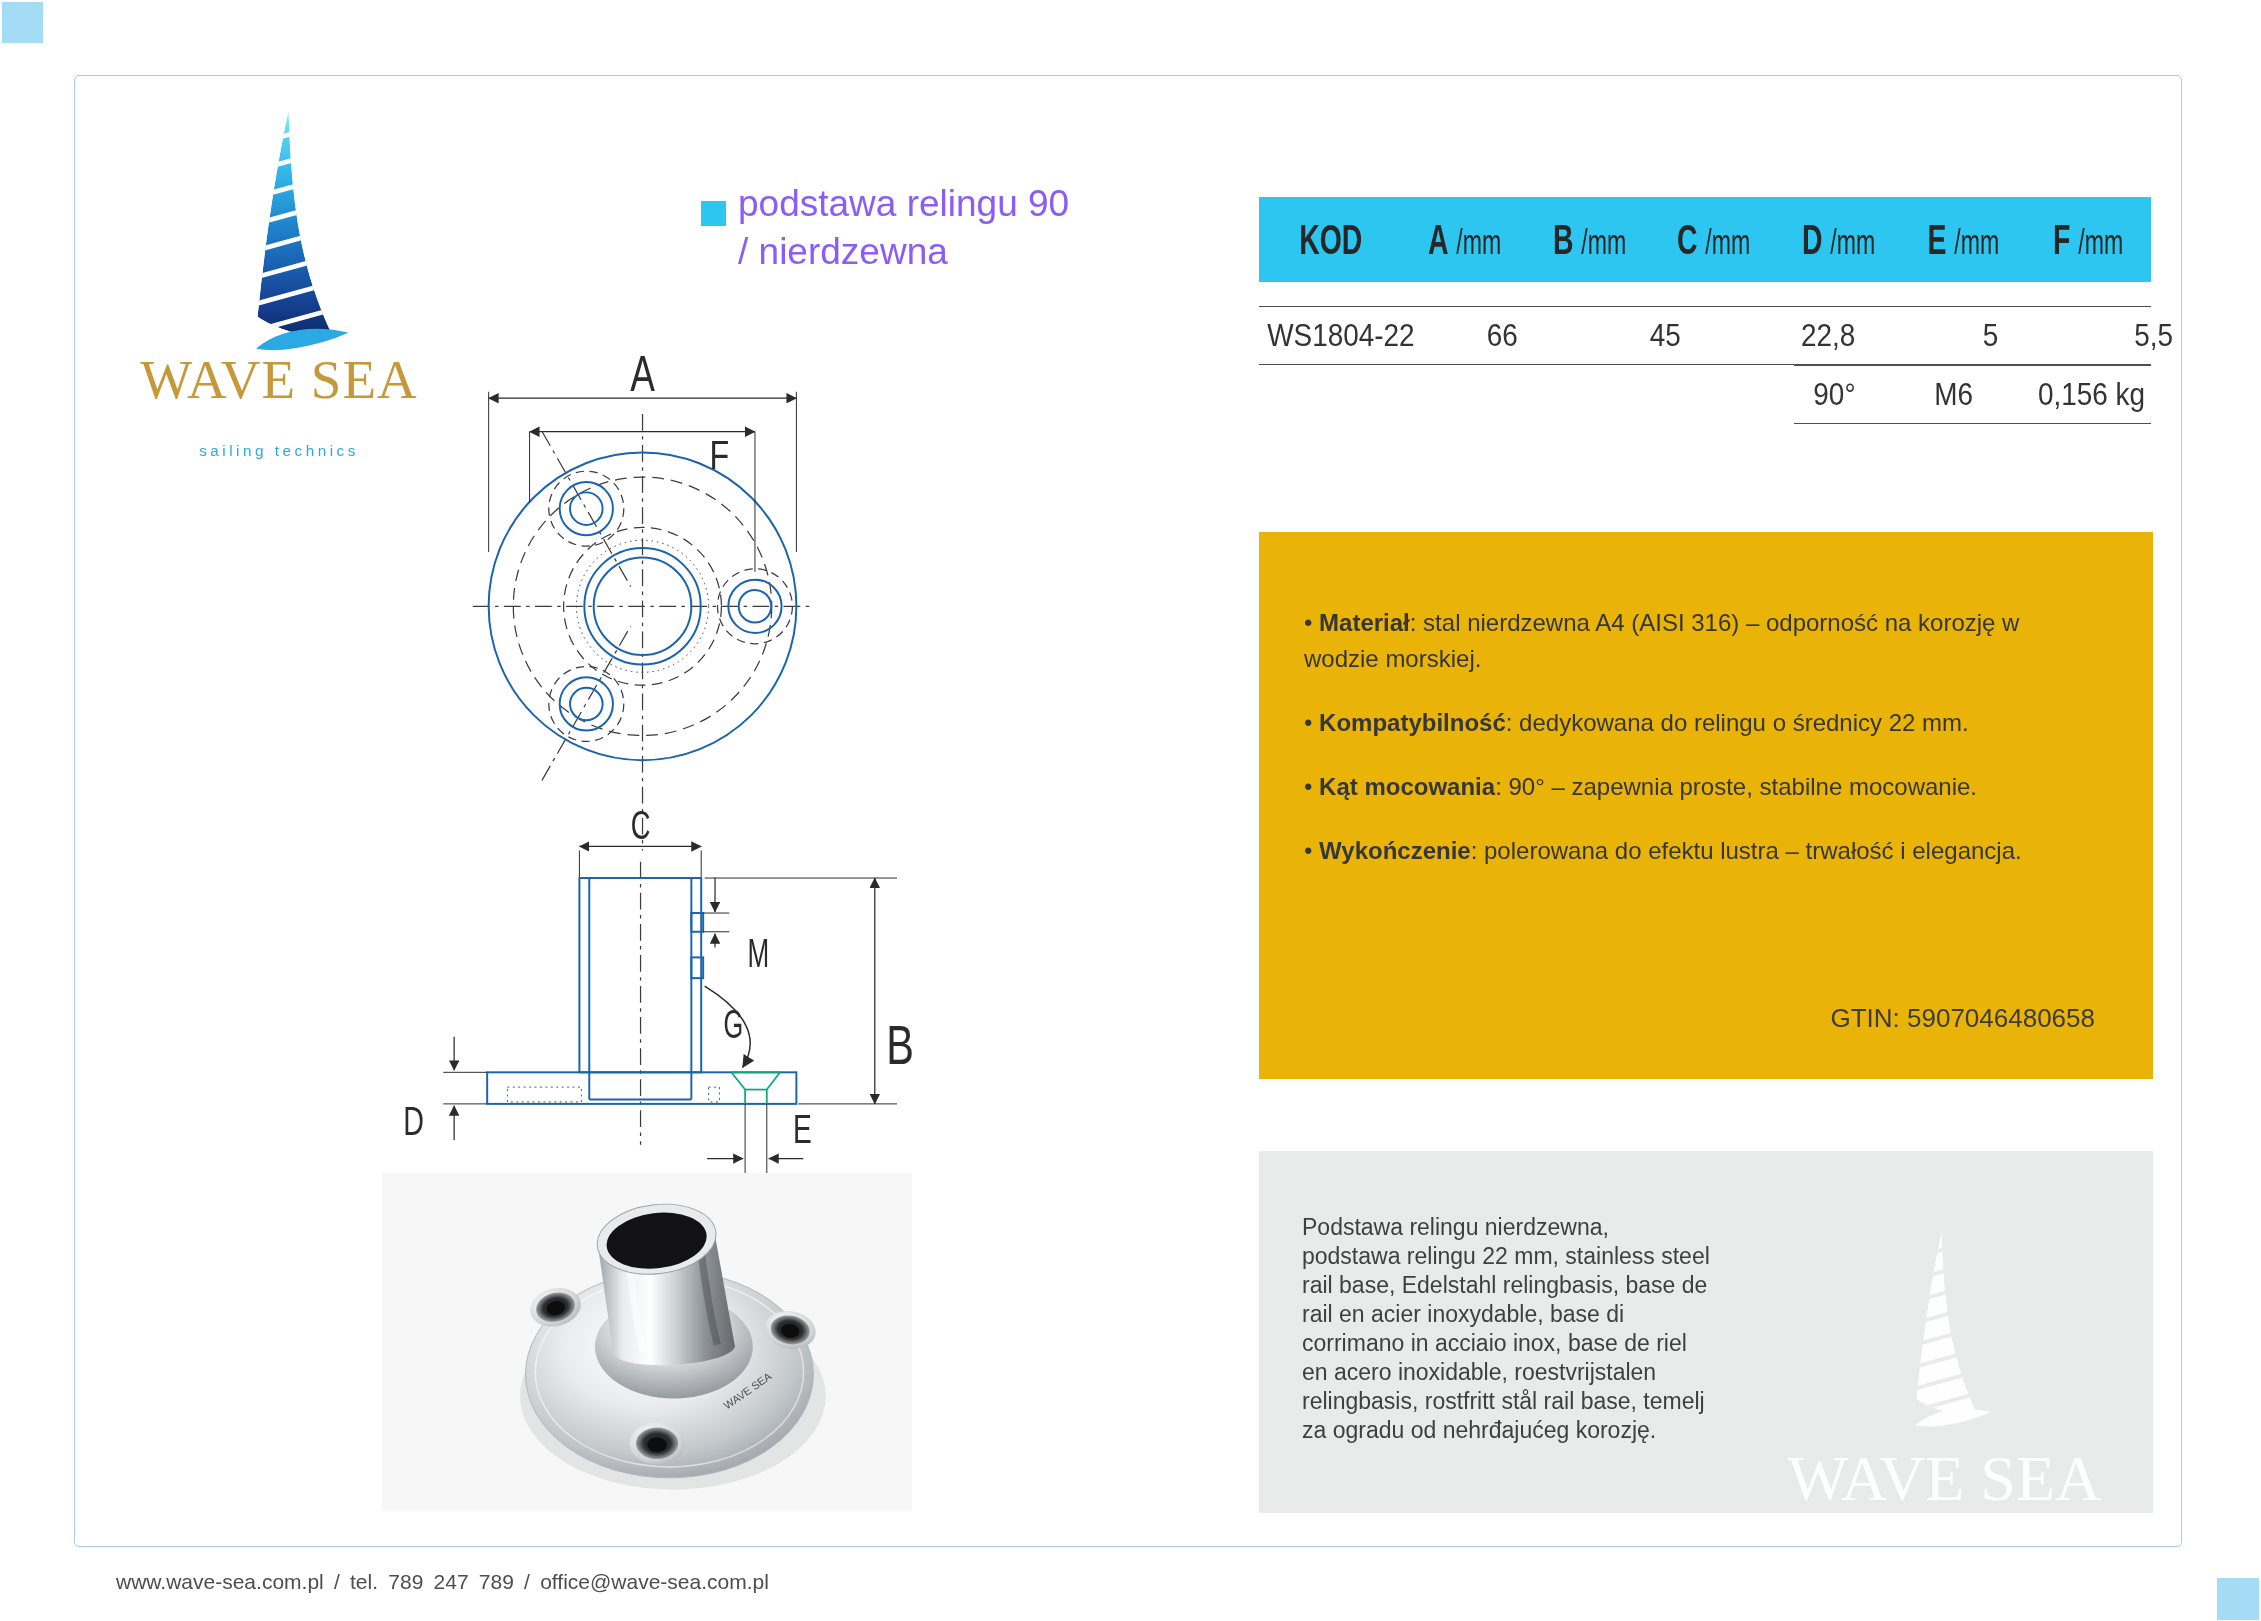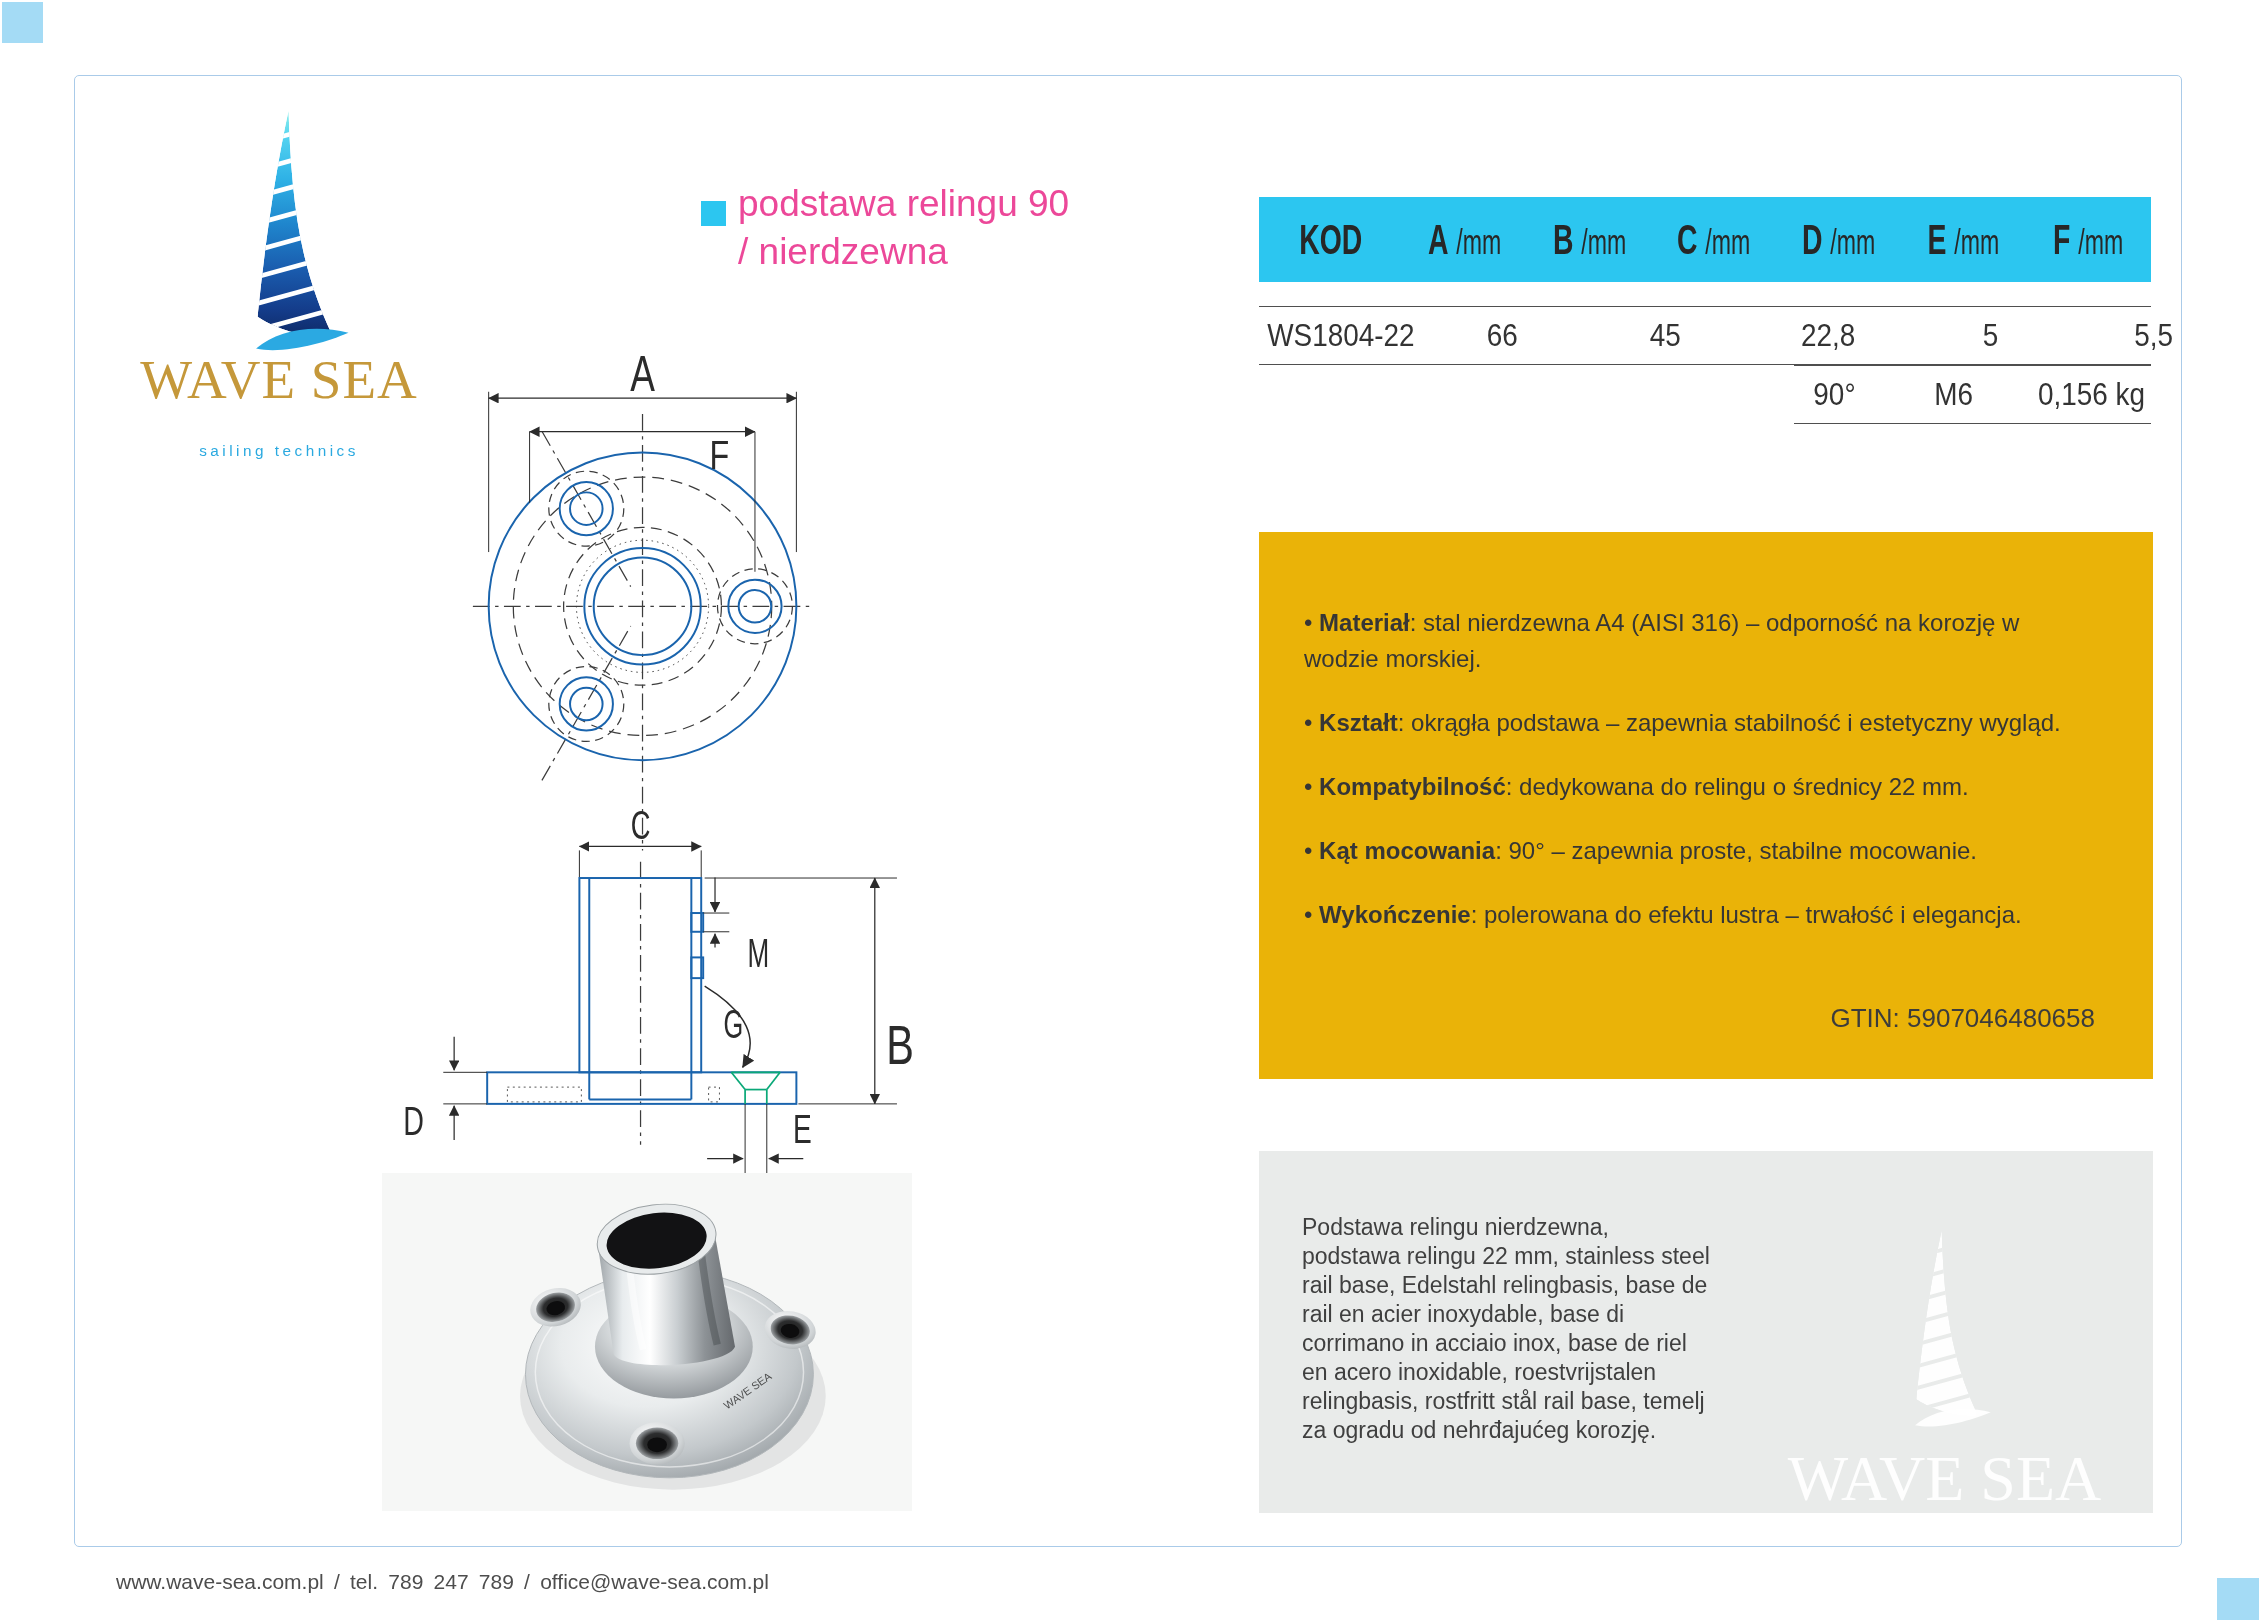--- a/index.html
+++ b/index.html
@@ -23,21 +23,21 @@
     font-family:"Liberation Serif",serif;font-size:55px;line-height:59px;
     color:#c5983a;letter-spacing:1px;white-space:nowrap;
   }
   .brand-tagline{
     position:absolute;left:89px;top:442px;width:380px;text-align:center;
     font-size:15.3px;letter-spacing:3.5px;color:#2aa9e0;white-space:nowrap;
   }
 
   
   .title-bullet{position:absolute;left:701px;top:201px;width:25px;height:25px;background:#2cc6f0}
-  .title{position:absolute;left:738px;top:180px;font-size:37px;line-height:48px;color:#ec4899;white-space:nowrap}
+  .title{position:absolute;left:738px;top:180px;font-size:37px;line-height:48px;color:#8b5cf6;white-space:nowrap}
 
   
   .drawing{position:absolute;left:389px;top:340px;width:582px;height:863px}
 
   
   .spec{position:absolute}
   .spec .thead{
     display:grid;height:85px;background:#2cc6f0;align-items:center;text-align:center;
   }
   .spec.t1{left:1259px;top:197px;width:892px}
@@ -265,21 +265,20 @@
   <div class="trow">
     <div><span class="vwrap">90°</span></div>
     <div><span class="vwrap">M6</span></div>
     <div><span class="vwrap">0,156 kg</span></div>
   </div>
 </div>
 
 <div class="infobox">
   <div class="features">
     <div class="feature"><span>•</span> <b>Materiał</b><span>: stal nierdzewna A4 (AISI 316) – odporność na korozję w wodzie morskiej.</span></div>
-    <div class="feature"><span>•</span> <b>Kształt</b><span>: okrągła podstawa – zapewnia stabilność i estetyczny wygląd.</span></div>
     <div class="feature"><span>•</span> <b>Kompatybilność</b><span>: dedykowana do relingu o średnicy 22 mm.</span></div>
     <div class="feature"><span>•</span> <b>Kąt mocowania</b><span>: 90° – zapewnia proste, stabilne mocowanie.</span></div>
     <div class="feature"><span>•</span> <b>Wykończenie</b><span>: polerowana do efektu lustra – trwałość i elegancja.</span></div>
   </div>
   <div class="gtin">GTIN: 5907046480658</div>
 </div>
 
 <div class="photo">
   <svg viewBox="0 0 1075 685">
     <defs>

